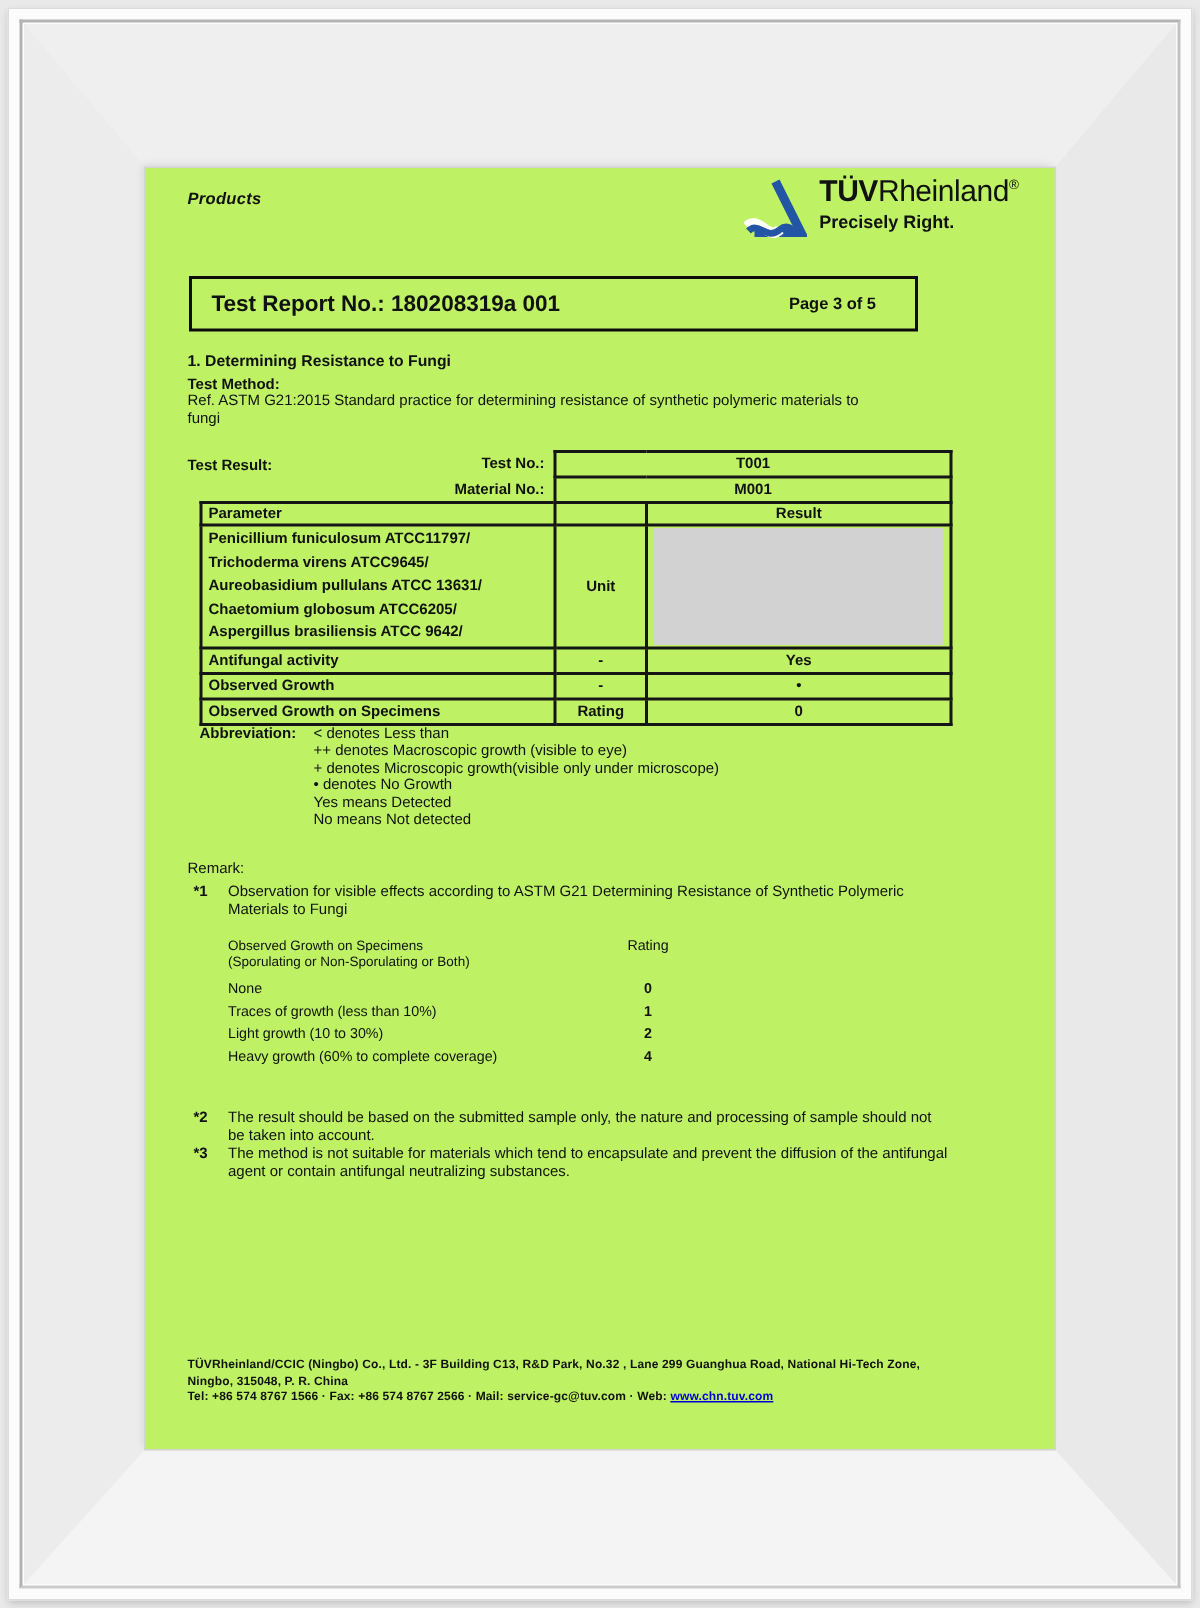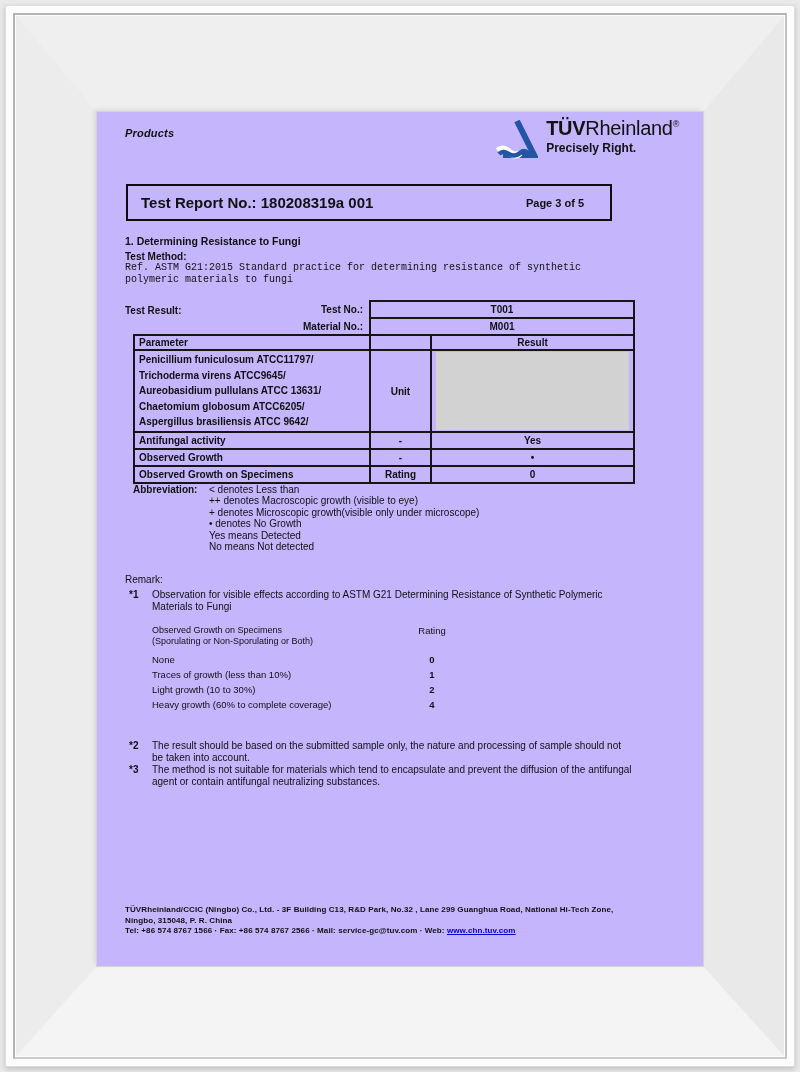--- a/index.html
+++ b/index.html
@@ -29,21 +29,21 @@
     position:absolute; inset:16px;
     border-style:solid;
     border-top:96px solid #efefef;
     border-left:81px solid #ececec;
     border-right:81px solid #e9e9e9;
     border-bottom:90px solid #f4f4f4;
     background:#fff;
   }
   .page {
     position:absolute; left:97px; top:112px; width:606px; height:854px;
-    background:#c4b5fd;
+    background:#bef264;
     box-shadow:0 0 0 1px #d4d4d4, -2px -2px 5px rgba(0,0,0,.10);
     font-size:10px;
   }
   .page > div { position:absolute; }
 
   .products { left:28px; top:15px; font-size:11px; font-weight:bold; font-style:italic; letter-spacing:.2px; }
 
   .logo { right:24px; top:5px; display:flex; align-items:flex-start; gap:8px; }
   .logo svg { display:block; }
   .brand { font-size:20px; letter-spacing:-.3px; white-space:nowrap; }
@@ -57,21 +57,21 @@
     display:flex; align-items:center; justify-content:space-between;
     padding:0 26px 0 13px;
   }
   .report-title { font-size:15px; font-weight:bold; }
   .page-info { font-size:11px; font-weight:bold; }
 
   .h1 { left:28px; top:123px; font-size:10.5px; font-weight:bold; }
 
   .method { left:28px; top:139px; display:flex; width:540px;flex-direction:column; }
   .mlabel { width:67px; font-weight:bold; flex:none; }
-  .mtext { width:460px; line-height:11.5px;font-family:Liberation Mono, monospace; }
+  .mtext { width:460px; line-height:11.5px; }
 
   .tresult { left:28px; top:173px; font-weight:bold;margin-top:20px; }
 
   .rtable-wrap { left:36px; top:188px; }
   table.rtable { border-collapse:collapse; width:500px; table-layout:fixed; font-size:10px; }
   table.rtable td { border:2px solid #151515; padding:1px 4px; font-weight:bold; vertical-align:middle; }
   table.rtable td.nb { border:none; text-align:right; padding-right:6px; }
   table.rtable td.ctr { text-align:center; }
   table.rtable tr.rr td { height:17px; }
   .params div { line-height:15.5px; white-space:nowrap; }

